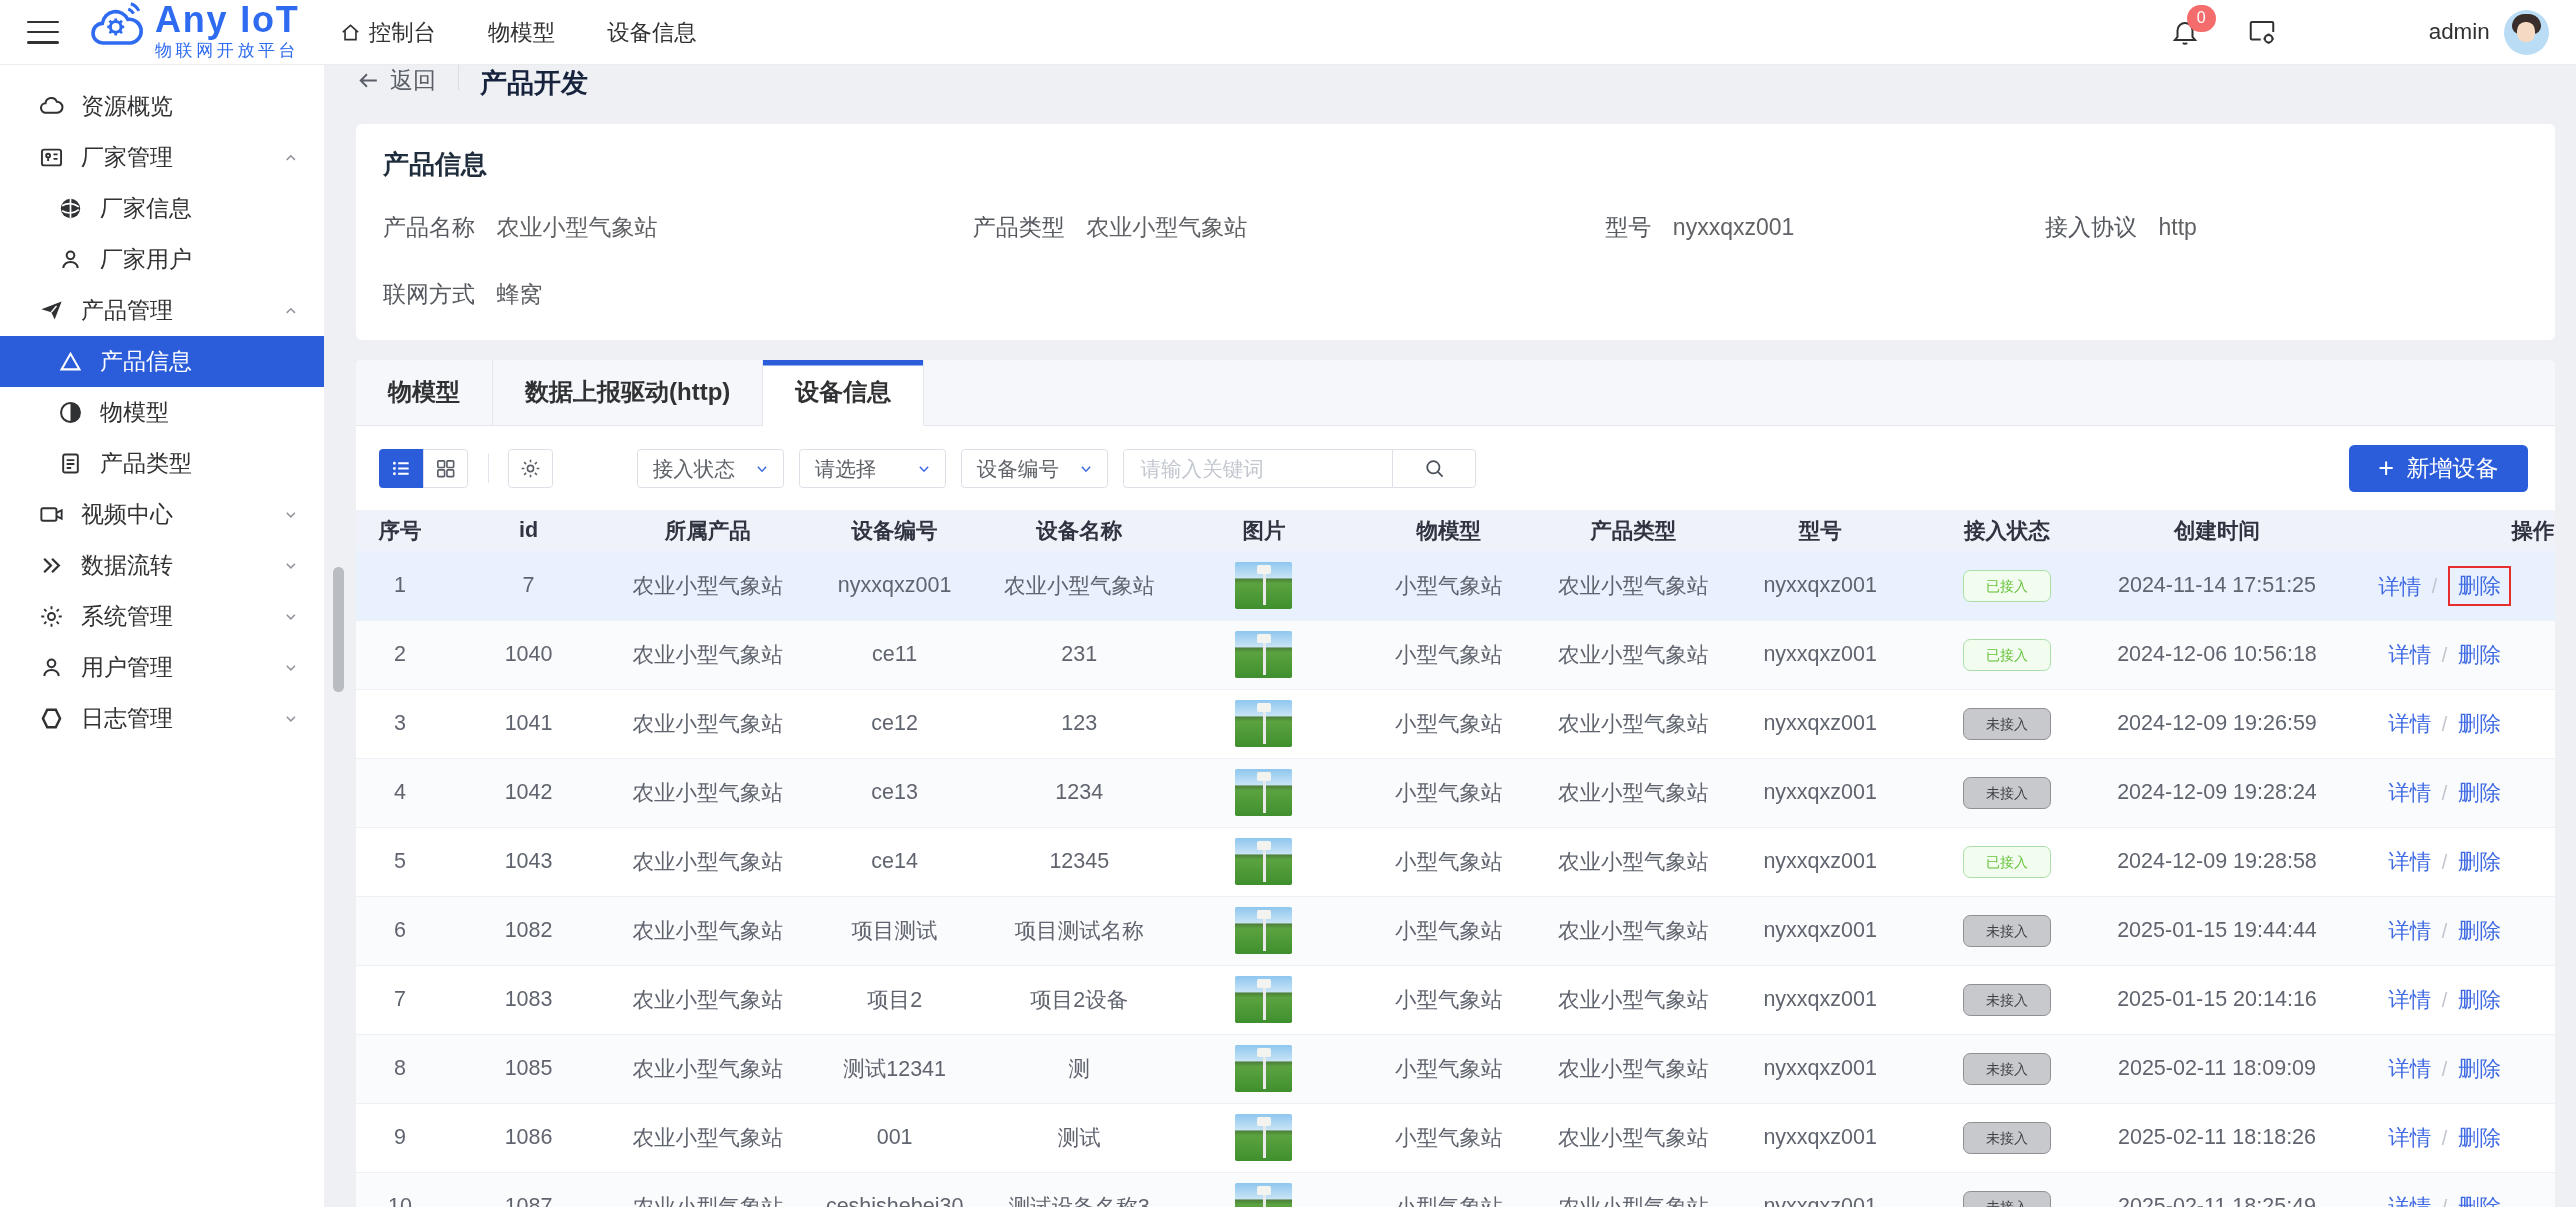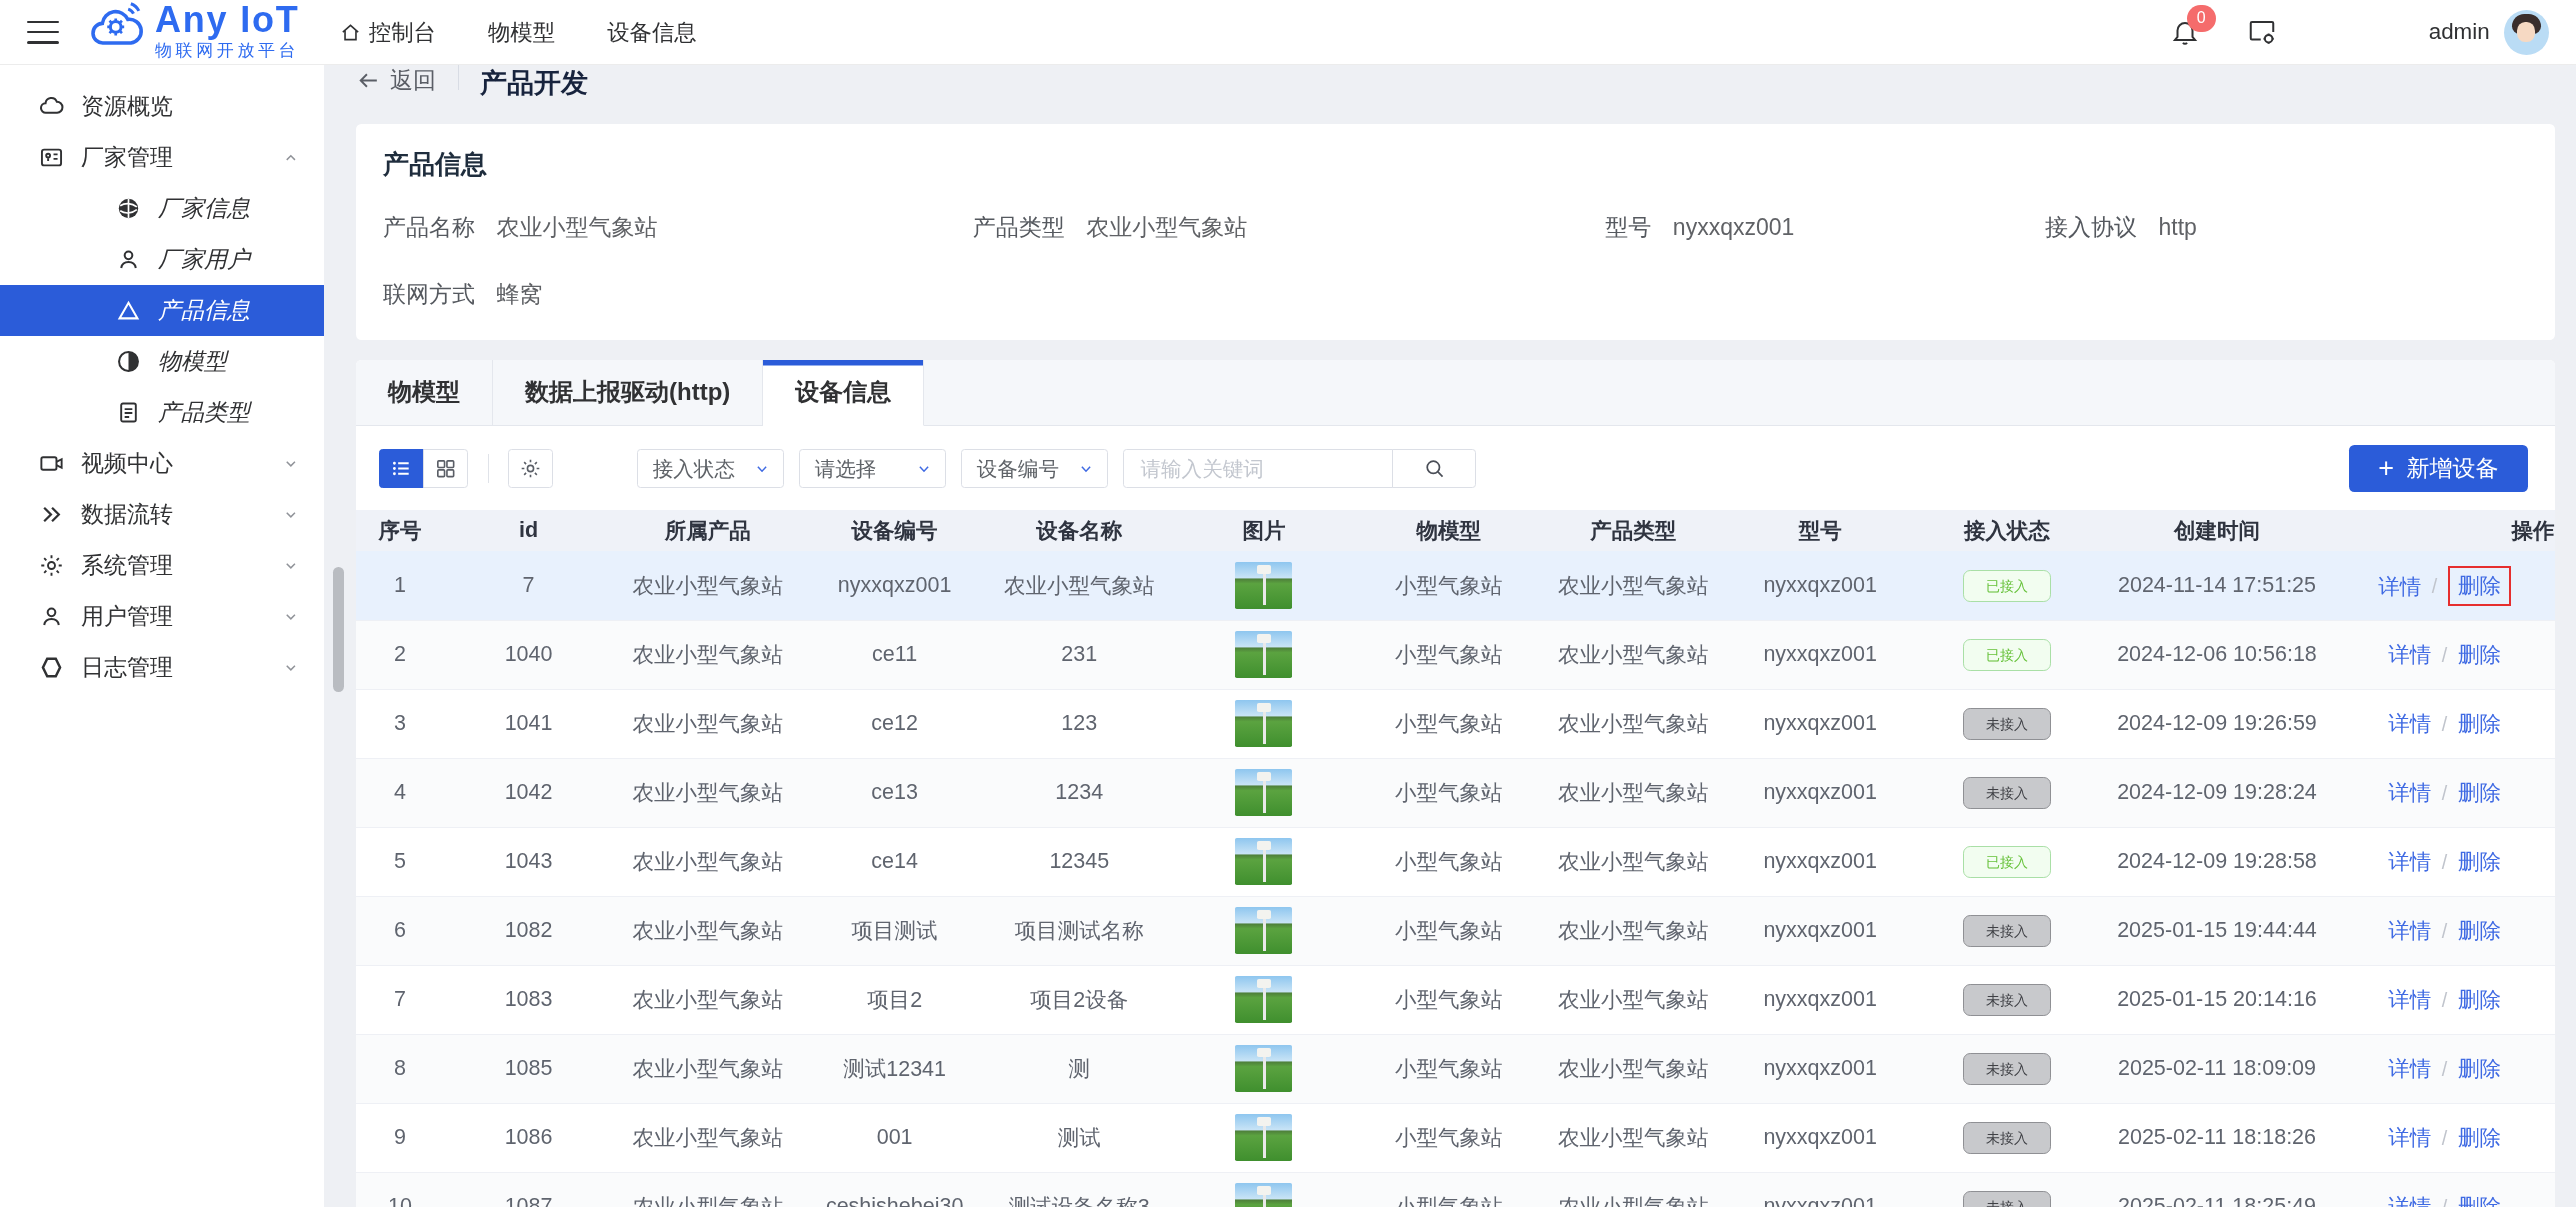--- a/index.html
+++ b/index.html
@@ -27,21 +27,21 @@
   .admin-wrap { display:flex; align-items:center; margin-left:152px; cursor:pointer; }
   .admin-name { font-size:22.4px; color:#303133; margin-right:14.3px; }
   .avatar { position:relative; width:45px; height:45px; border-radius:50%; background:#badcf5; overflow:hidden; }
   .avatar::before { content:""; position:absolute; left:8px; top:4.5px; width:29px; height:19.7px; background:#3a2e2c; border-radius:14.3px 14.3px 9px 9px; }
   .avatar::after { content:""; position:absolute; left:13.4px; top:12.5px; width:18px; height:19.7px; background:#f6d9c3; border-radius:45%; }
 
   
   .sidebar { position:absolute; top:65px; left:0; bottom:0; width:324px; background:#fff; padding-top:16px; z-index:10; }
   .side-item { height:51px; display:flex; align-items:center; padding:0 23px 0 38px; font-size:23px; color:#303133; cursor:pointer; }
   .side-item .icon { width:27px; height:27px; margin-right:16px; flex:none; color:inherit; }
-  .side-item.sub { padding-left:115px;font-style:italic; }
+  .side-item.sub { padding-left:57px; }
   .side-item .chev { width:19.7px; height:19.7px; margin-left:auto; color:#909399; }
   .side-item.active { background:var(--primary); color:#fff; }
   .side-scrollbar { position:absolute; top:567px; left:333px; width:10.7px; height:125px; background:#b9bcc1; border-radius:5.4px; z-index:5; }
 
   
   .main { position:absolute; top:65px; left:324px; right:0; bottom:0; background:#eef0f4; padding:0 21.5px 0 32px; overflow:hidden; }
   .page-head { height:59px; display:flex; align-items:flex-start; }
   .back-link { display:flex; align-items:center; gap:9px; font-size:23px; color:#5a5e66; cursor:pointer; }
   .back-link .icon { width:25px; height:25px; color:#5a5e66; }
   .head-divider { width:0.9px; height:25px; background:#d8dce4; margin:0 21.5px; }
@@ -201,20 +201,34 @@
         <span>厂家信息</span>
       </div>
       <div class="side-item sub">
         <span class="icon">
           <svg viewBox="0 0 24 24" fill="none" stroke="currentColor" stroke-width="1.8" style="width: 100%; height: 100%; display: block;">
             <circle cx="12" cy="8.3" r="3.4"></circle>
             <path d="M5.5 19.5c.7-3.7 3.4-5.2 6.5-5.2s5.8 1.5 6.5 5.2"></path>
           </svg>
         </span>
         <span>厂家用户</span>
+      </div>
+      <div class="side-item">
+        <span class="icon">
+          <svg viewBox="0 0 24 24" style="width: 100%; height: 100%; display: block;">
+            <path d="M3 10.8 21 4l-6.2 16-3-6.4L3 10.8z" fill="currentColor"></path>
+            <path d="M11.8 13.6 16.5 8" stroke="#fff" stroke-width="1.2"></path>
+          </svg>
+        </span>
+        <span>产品管理</span>
+        <span class="chev">
+          <svg viewBox="0 0 24 24" fill="none" stroke="currentColor" stroke-width="1.8" style="width: 100%; height: 100%; display: block;">
+            <path d="M7 14.5l5-5 5 5"></path>
+          </svg>
+        </span>
       </div>
       <div class="side-item sub active">
         <span class="icon">
           <svg viewBox="0 0 24 24" fill="none" stroke="currentColor" stroke-width="1.8" style="width: 100%; height: 100%; display: block;">
             <path d="M12 5.2 20 19H4z"></path>
           </svg>
         </span>
         <span>产品信息</span>
       </div>
       <div class="side-item sub">

